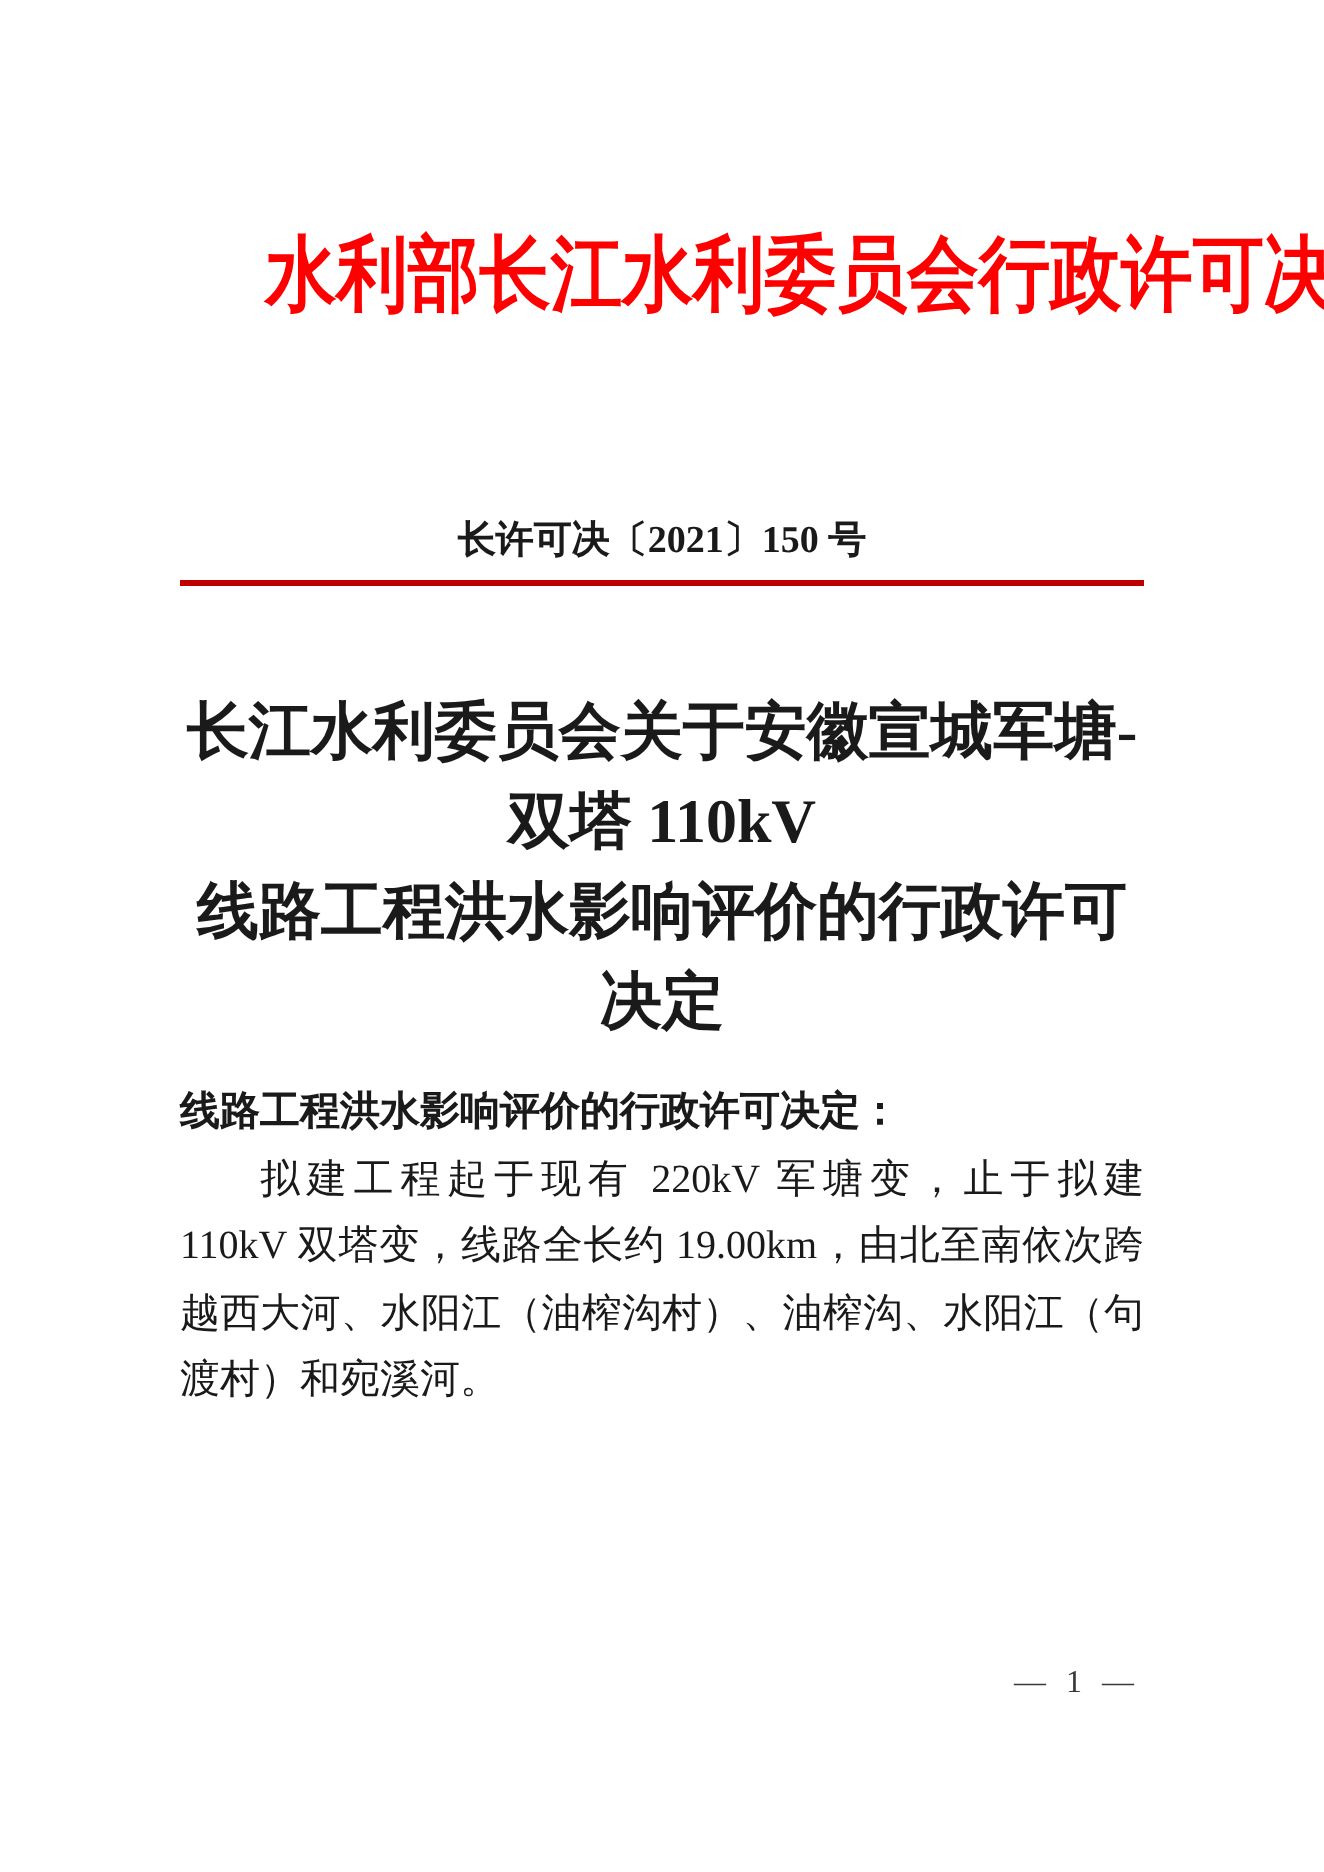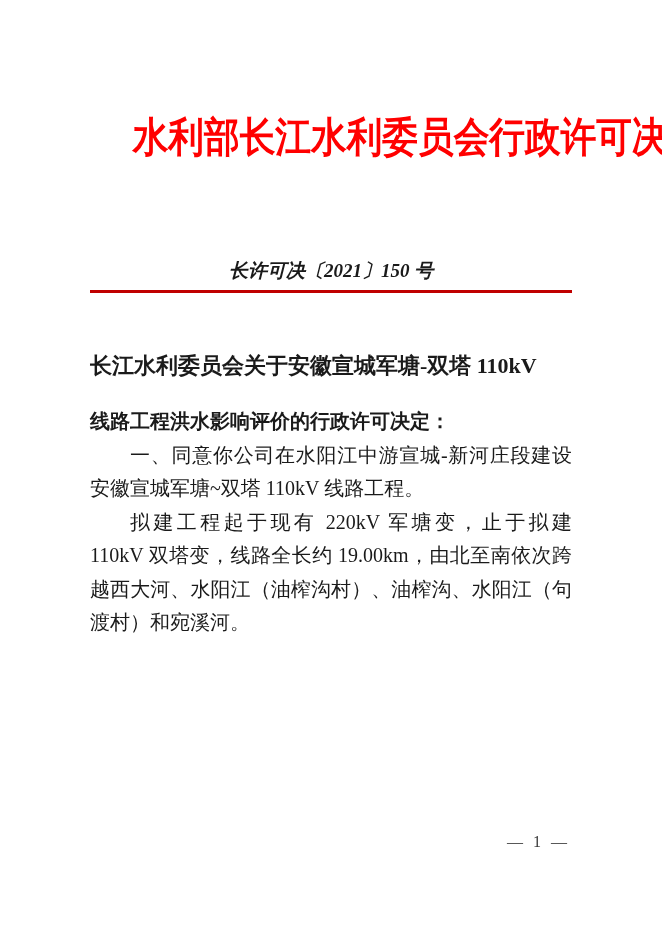--- a/index.html
+++ b/index.html
@@ -27,34 +27,33 @@
     transform: scaleX(0.87);
     transform-origin: center;
   }
 
   .docnum {
     margin-top: 98px;
     text-align: center;
     font-weight: bold;
     font-size: 19px;
     line-height: 26px;
-    font-style: italic;
   }
 
   .red-rule {
     margin-top: 6px;
     height: 3px;
     background: var(--rule-red, #c00000);
   }
 
   .subtitle {
     margin-top: 50px;
-    text-align: left;
+    text-align: center;
     font-weight: bold;
-    font-size: 22px;
+    font-size: 31px;
     line-height: 45px;
   }
 
   .body-text {
     margin-top: 17px;
     font-size: 20px;
     line-height: 33.5px;
     text-align: justify;
   }
   .para { margin: 0; text-indent: 2em; }
@@ -78,23 +77,23 @@
   <div class="masthead">
     <span class="masthead-text">水利部长江水利委员会行政许可决定</span>
   </div>
 
   <div class="docnum">长许可决〔2021〕150 号</div>
 
   <div class="red-rule"></div>
 
   <div class="subtitle">
     <div>长江水利委员会关于安徽宣城军塘-双塔 110kV</div>
+    <div>线路工程洪水影响评价的行政许可决定</div>
   </div>
 
   <div class="body-text">
     <p class="para addressee">线路工程洪水影响评价的行政许可决定：</p>
-    <p class="para">一、同意你公司在水阳江中游宣城-新河庄段建设安徽宣城军塘~双塔 110kV 线路工程。</p>
     <p class="para">拟建工程起于现有 220kV 军塘变，止于拟建 110kV 双塔变，线路全长约 19.00km，由北至南依次跨越西大河、水阳江（油榨沟村）、油榨沟、水阳江（句渡村）和宛溪河。</p>
   </div>
 
   <div class="page-number">— 1 —</div>
 
 </div>
 
 </body></html>

